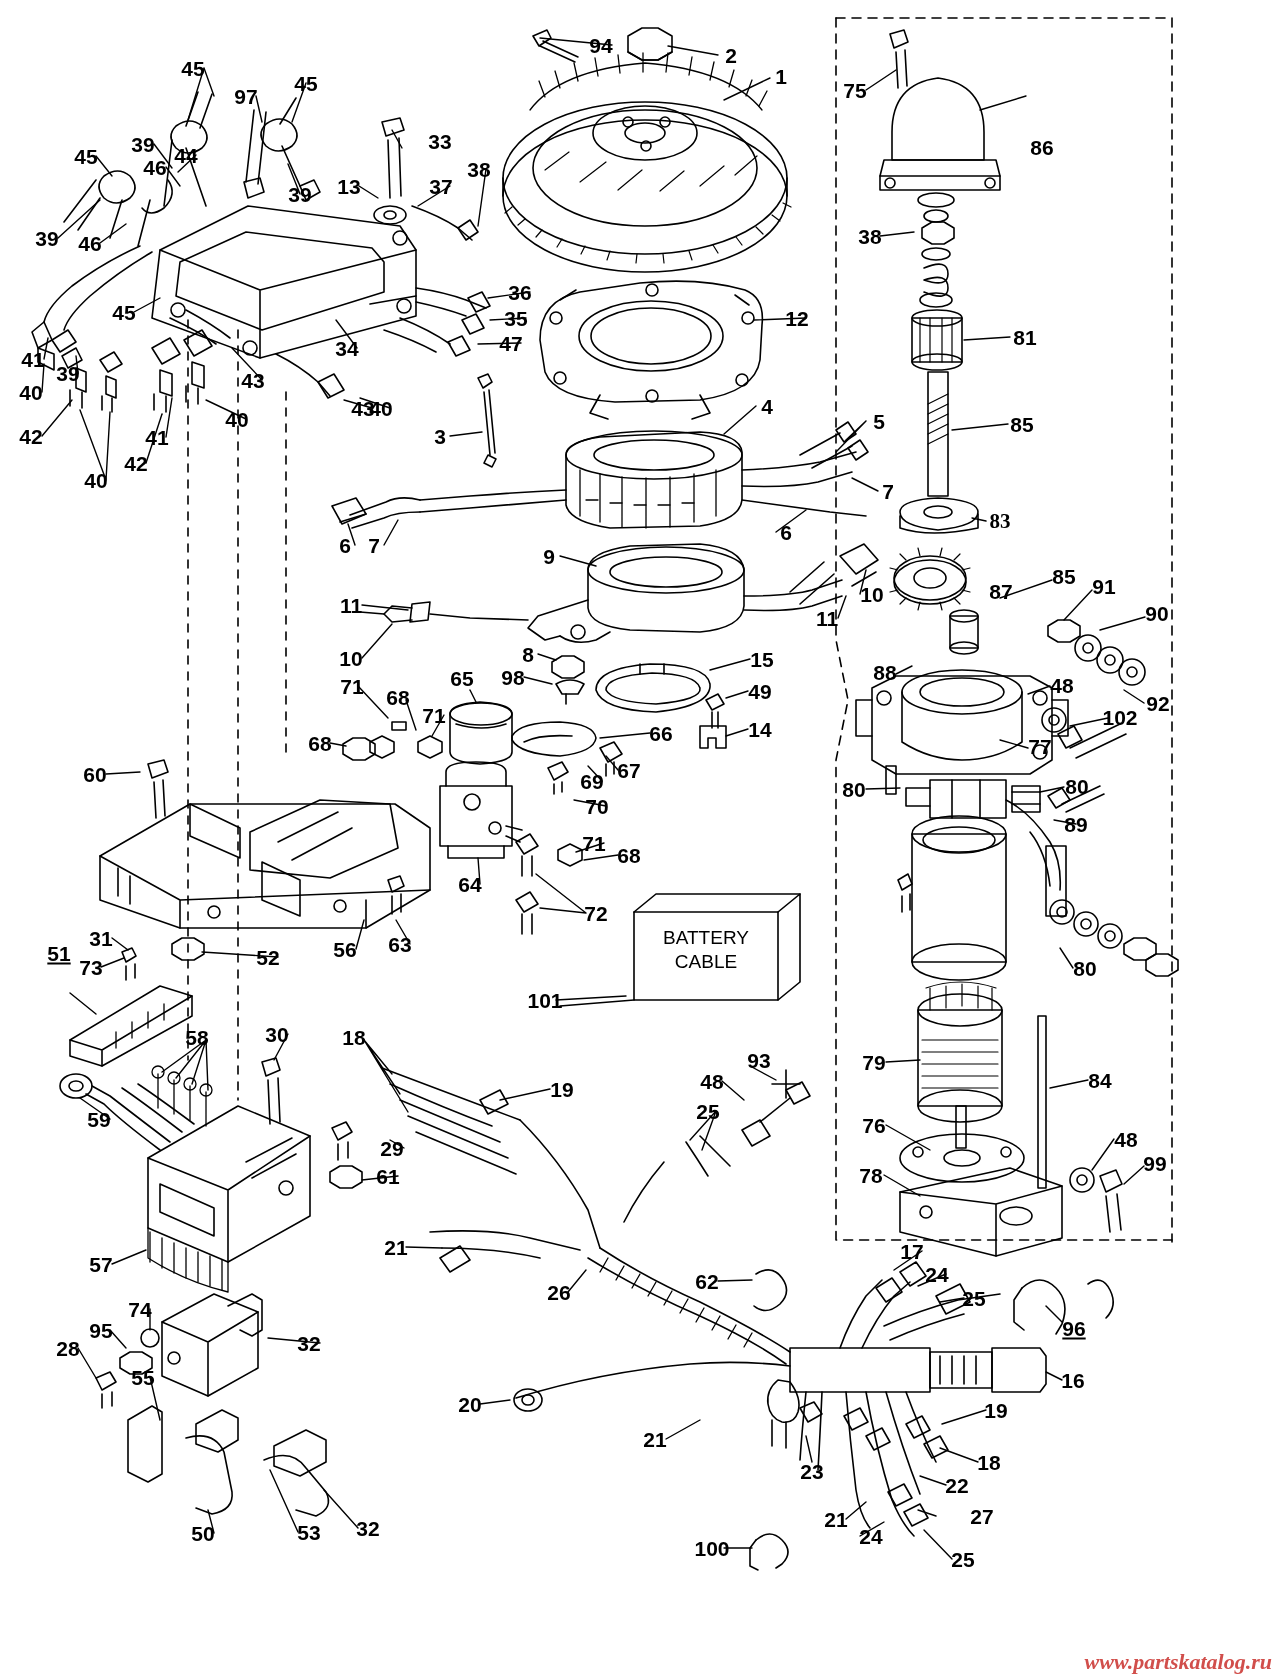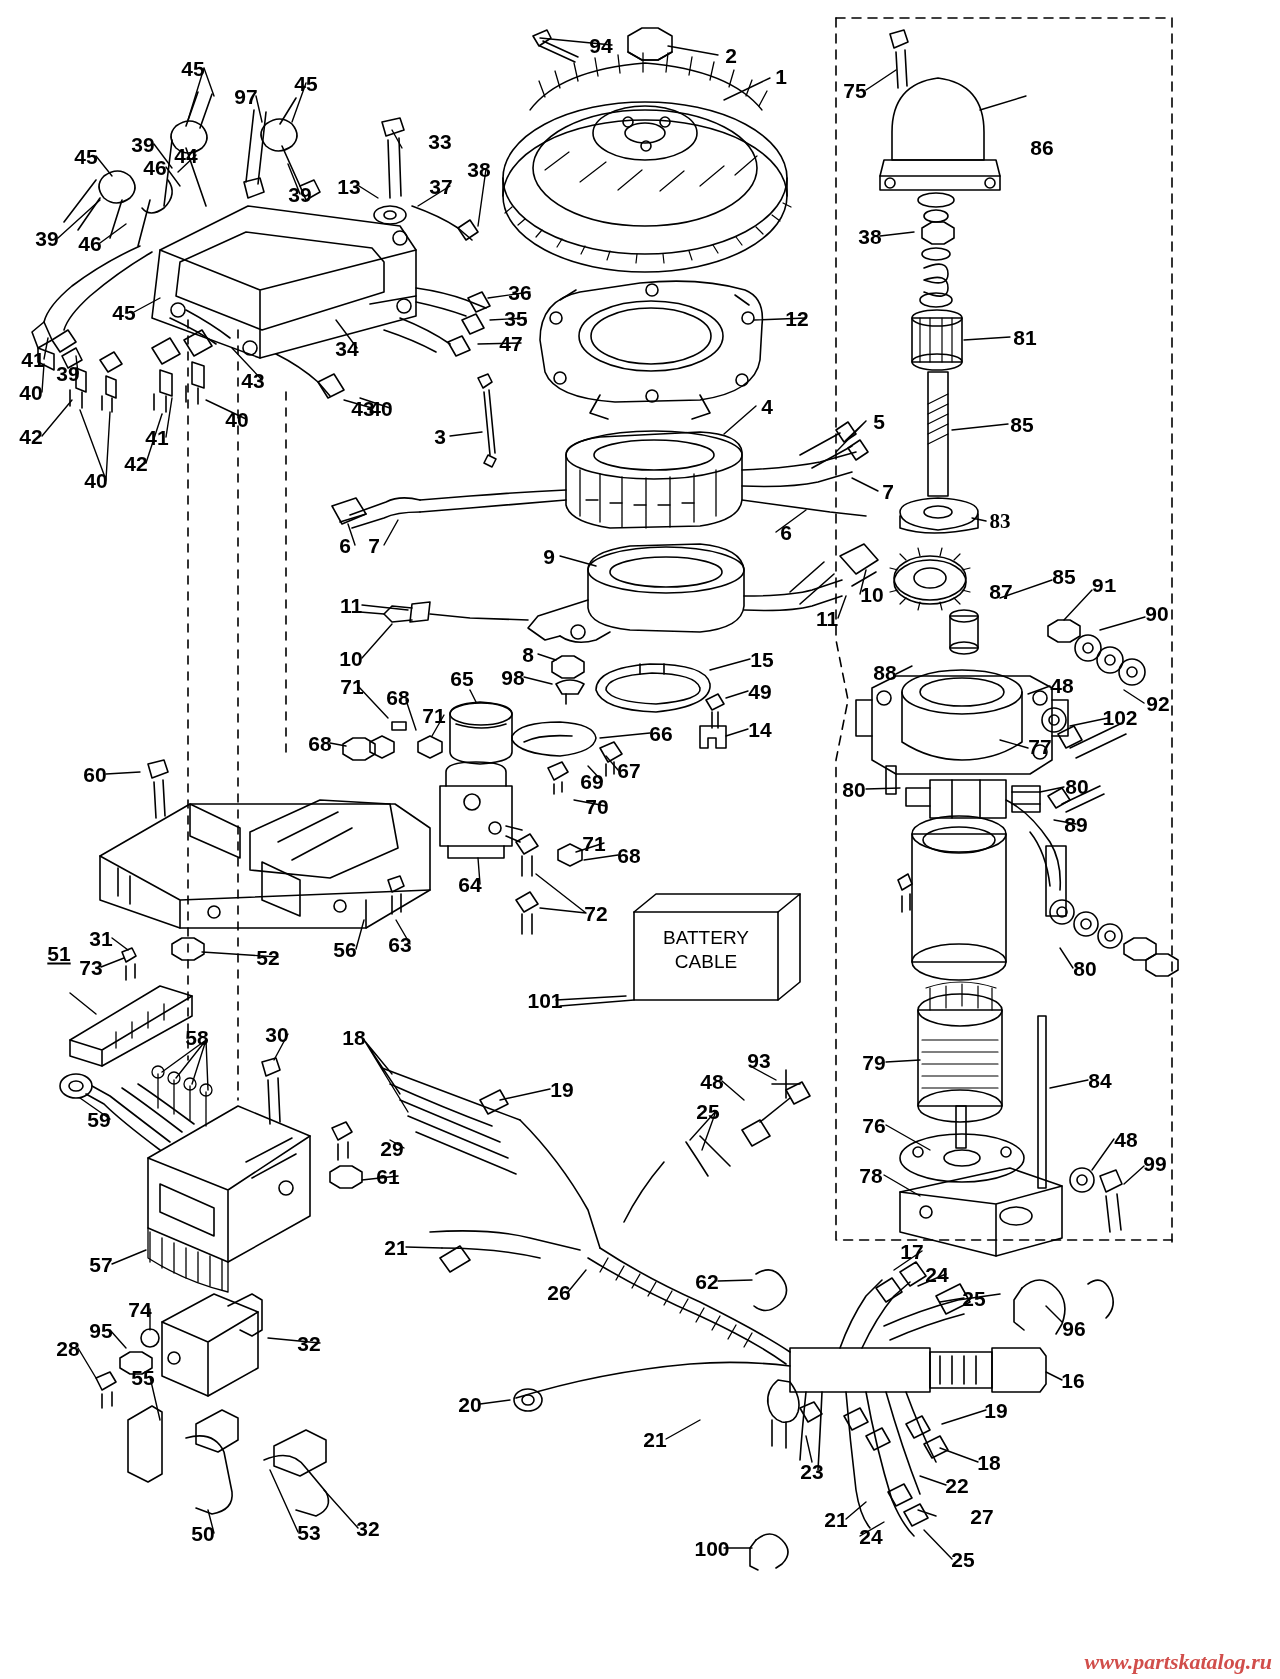--- a/index.html
+++ b/index.html
@@ -710,21 +710,21 @@
       <div class="callout" style="left: 1022px; top: 424px;">85</div>
       <div class="callout" style="left: 888px; top: 491px;">7</div>
       <div class="callout" style="left: 786px; top: 532px;">6</div>
       <div class="callout" style="left: 345px; top: 545px;">6</div>
       <div class="callout" style="left: 374px; top: 545px;">7</div>
       <div class="callout" style="left: 1000px; top: 521px; font-family: Liberation Serif, serif;">83</div>
       <div class="callout" style="left: 549px; top: 556px;">9</div>
       <div class="callout" style="left: 872px; top: 594px;">10</div>
       <div class="callout" style="left: 827px; top: 618px;">11</div>
       <div class="callout" style="left: 1064px; top: 576px;">85</div>
-      <div class="callout" style="left: 1104px; top: 586px; font-family: Liberation Mono, monospace;">91</div>
+      <div class="callout" style="left: 1104px; top: 586px;">91</div>
       <div class="callout" style="left: 1001px; top: 591px;">87</div>
       <div class="callout" style="left: 1157px; top: 613px;">90</div>
       <div class="callout" style="left: 351px; top: 605px;">11</div>
       <div class="callout" style="left: 351px; top: 658px;">10</div>
       <div class="callout" style="left: 885px; top: 672px;">88</div>
       <div class="callout" style="left: 1062px; top: 685px;">48</div>
       <div class="callout" style="left: 1158px; top: 703px;">92</div>
       <div class="callout" style="left: 528px; top: 654px;">8</div>
       <div class="callout" style="left: 762px; top: 659px;">15</div>
       <div class="callout" style="left: 513px; top: 677px;">98</div>
@@ -773,21 +773,21 @@
       <div class="callout" style="left: 871px; top: 1175px;">78</div>
       <div class="callout" style="left: 1126px; top: 1139px;">48</div>
       <div class="callout" style="left: 1155px; top: 1163px;">99</div>
       <div class="callout" style="left: 396px; top: 1247px;">21</div>
       <div class="callout" style="left: 707px; top: 1281px;">62</div>
       <div class="callout" style="left: 912px; top: 1251px;">17</div>
       <div class="callout" style="left: 937px; top: 1274px;">24</div>
       <div class="callout" style="left: 974px; top: 1298px;">25</div>
       <div class="callout" style="left: 101px; top: 1264px;">57</div>
       <div class="callout" style="left: 559px; top: 1292px;">26</div>
-      <div class="callout" style="left: 1074px; top: 1328px;">96</div>
+      <div class="callout" style="left: 1074px; top: 1328px; text-decoration: underline;">96</div>
       <div class="callout" style="left: 140px; top: 1309px;">74</div>
       <div class="callout" style="left: 101px; top: 1330px;">95</div>
       <div class="callout" style="left: 68px; top: 1348px;">28</div>
       <div class="callout" style="left: 309px; top: 1343px;">32</div>
       <div class="callout" style="left: 1073px; top: 1380px;">16</div>
       <div class="callout" style="left: 143px; top: 1377px;">55</div>
       <div class="callout" style="left: 470px; top: 1404px;">20</div>
       <div class="callout" style="left: 996px; top: 1410px;">19</div>
       <div class="callout" style="left: 655px; top: 1439px;">21</div>
       <div class="callout" style="left: 989px; top: 1462px;">18</div>

